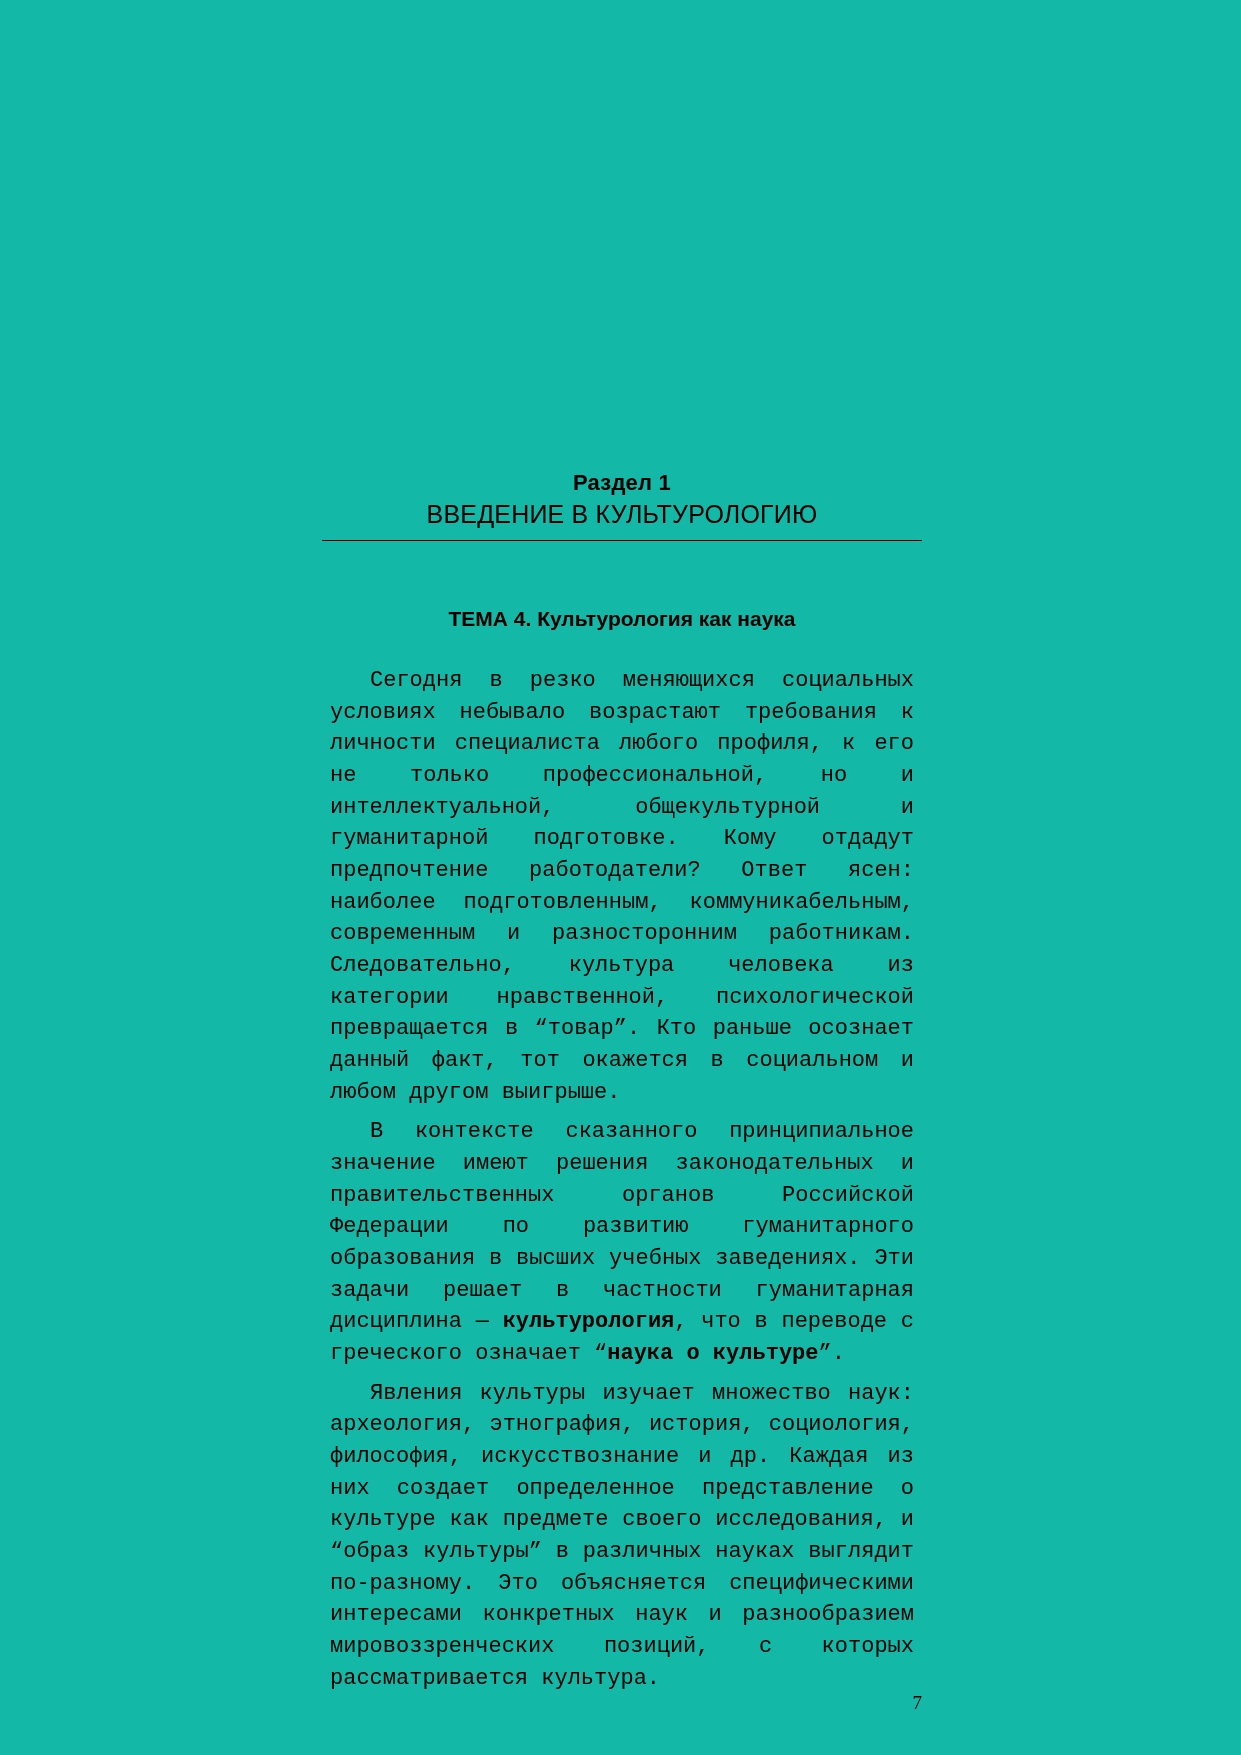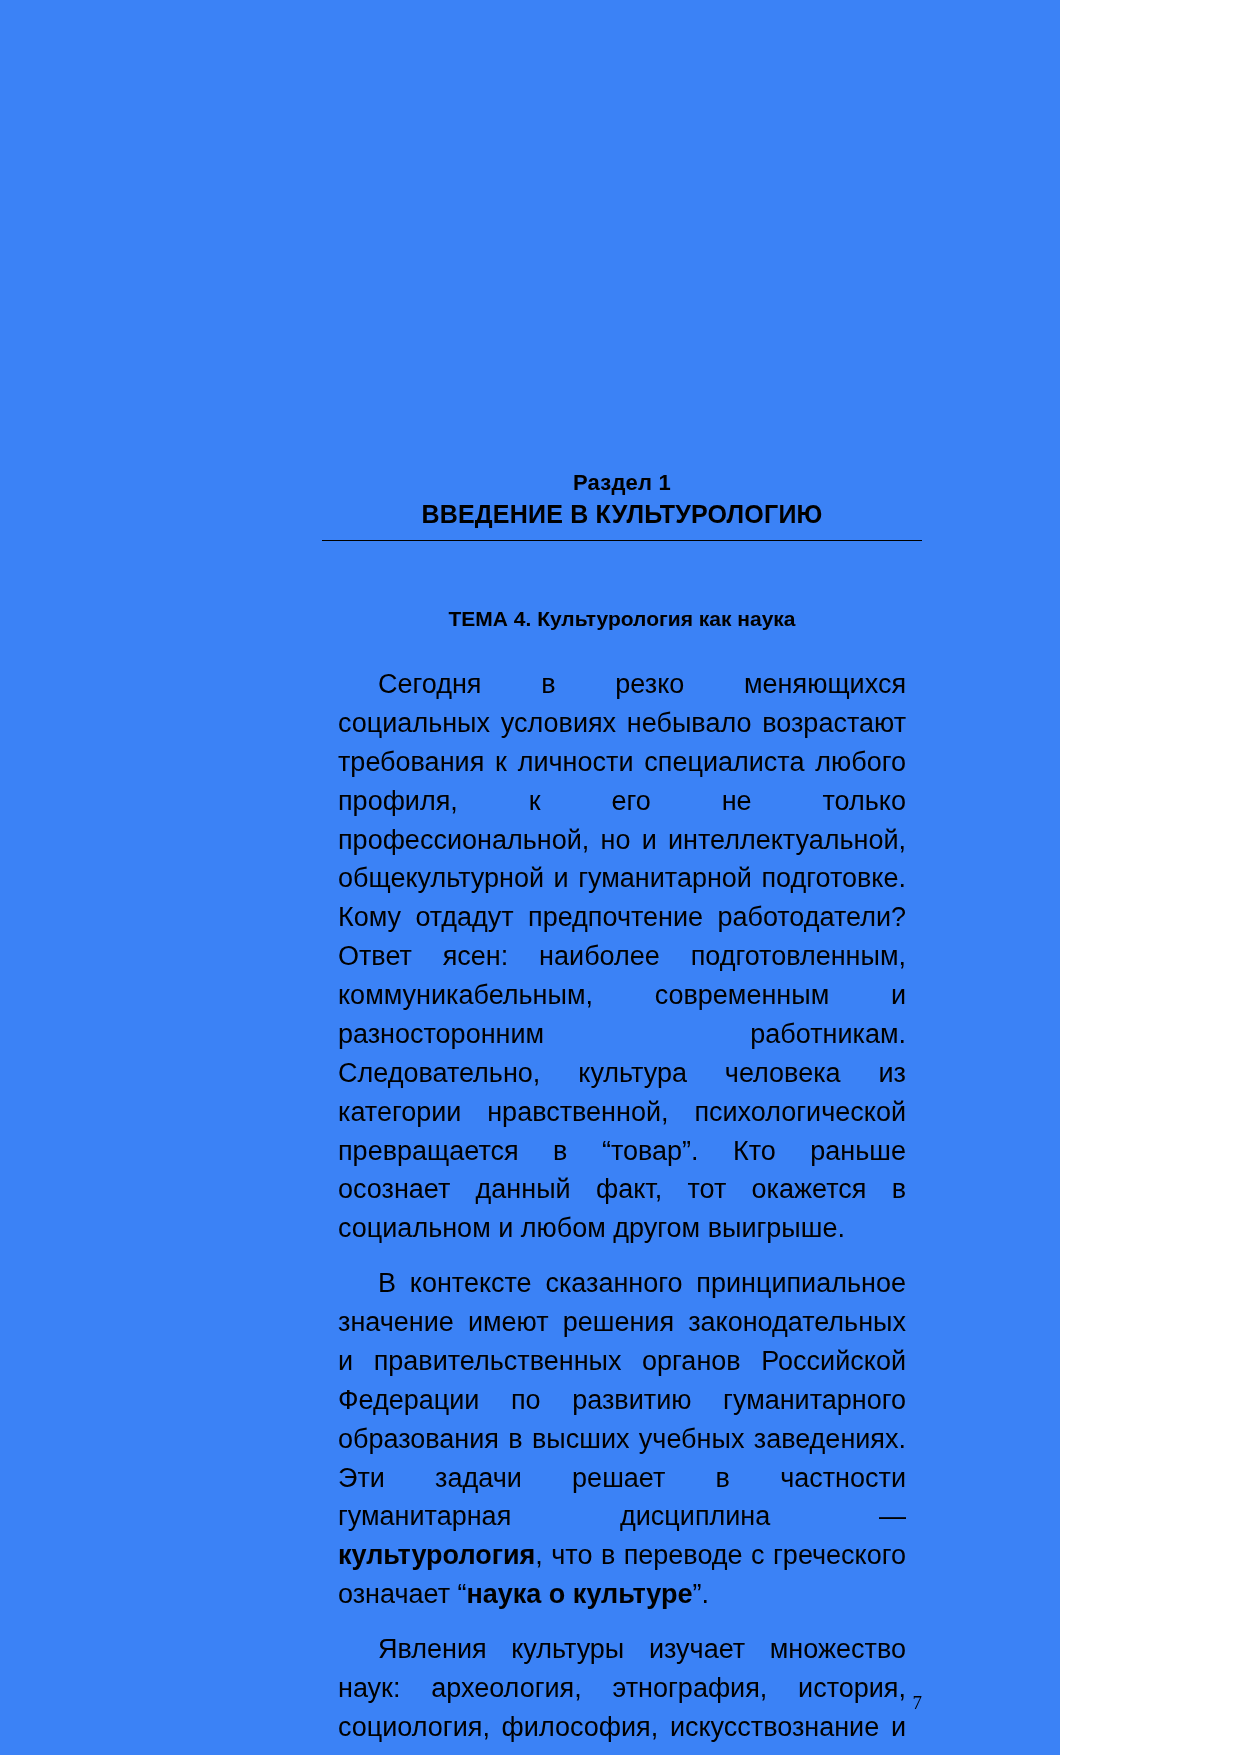--- a/index.html
+++ b/index.html
@@ -2,23 +2,23 @@
 <html><head>
 <meta charset="utf-8">
 <style>
   html, body {
     margin: 0;
     padding: 0;
     background: #ffffff;
   }
   .page {
     position: relative;
-    width: 1060px;
+    width: 1241px;
     height: 1755px;
-    background: #3b82f6;
+    background: #14b8a6;
     overflow: hidden;
     font-family: "Liberation Serif", serif;
     color: #000000;
   }
   .content {
     position: absolute;
     left: 322px;
     top: 470px;
     width: 600px;
   }
@@ -26,45 +26,45 @@
     text-align: center;
     font-family: "Liberation Sans", sans-serif;
     font-weight: bold;
     font-size: 22px;
     letter-spacing: 0.2px;
     margin: 0;
   }
   .section-title {
     text-align: center;
     font-family: "Liberation Sans", sans-serif;
-    font-weight: bold;
+    font-weight: normal;
     font-size: 25px;
     letter-spacing: 0.2px;
     margin: 4px 0 0 0;
   }
   .rule {
     border: none;
     border-top: 1.6px solid #000;
     margin: 11px 0 0 0;
     width: 100%;
   }
   .topic-title {
     text-align: center;
     font-family: "Liberation Sans", sans-serif;
     font-weight: bold;
     font-size: 21px;
     margin: 66px 0 0 0;
   }
   p.body-text {
-    font-family: Liberation Sans, sans-serif;
-    font-size: 27px;
+    font-family: Liberation Mono, monospace;
+    font-size: 22px;
     line-height: 1.44;
     text-align: justify;
     text-indent: 40px;
-    margin: 16px;
+    margin: 8px;
     -webkit-hyphens: auto;
     hyphens: auto;
   }
   p.first-para {
     margin-top: 34px;
   }
   .bold {
     font-weight: bold;
   }
   .page-number {

